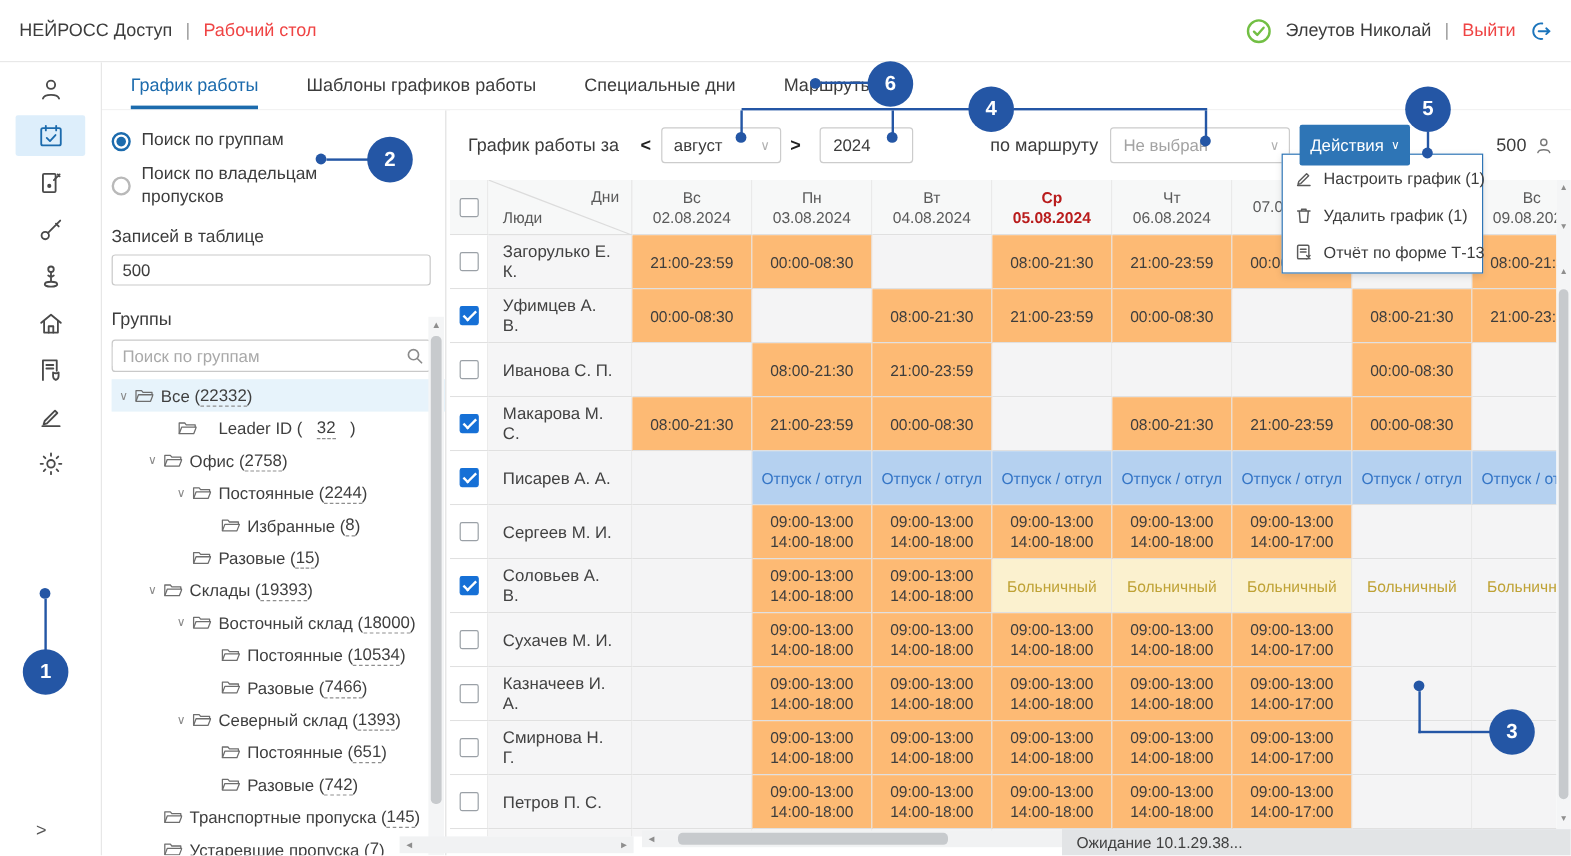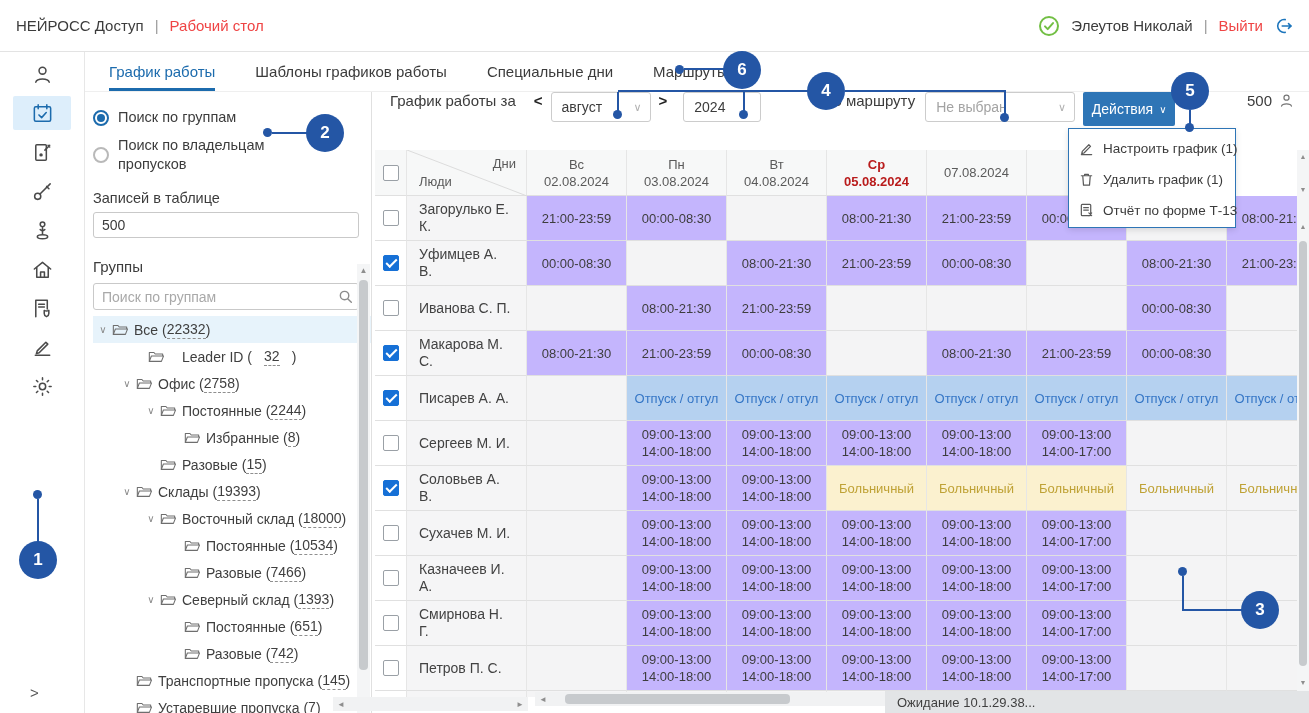--- a/index.html
+++ b/index.html
@@ -41,21 +41,21 @@
   .tree-row{height:27px;display:flex;align-items:center;font-size:14px;color:#3f3f3f;white-space:nowrap;cursor:pointer}
   .tree-row.sel{background:#e7f3fb}
   .tw{width:16px;font-size:10px;color:#8a8a8a;text-align:center;flex:0 0 auto}
   .tf{margin:0 6px 0 1px;color:#6e6e6e;display:flex;flex:0 0 auto}
   .cnt{border-bottom:1px dashed #8f8f8f;padding-bottom:1px}
   .pv{position:absolute;right:1px;top:172px;width:13px;bottom:0;background:#f4f5f6}
   .pv .ar{display:block;text-align:center;font-size:8px;color:#8e8e8e;line-height:14px}
   .pv-thumb{position:absolute;left:2px;top:16px;width:9px;height:390px;background:#c7cacd;border-radius:4px}
   
   .content{position:absolute;left:375px;top:92px;width:934px;height:621px;background:#fff}
-  .toolbar{position:relative;height:58px;display:flex;align-items:flex-start;padding-left:15px;font-size:15px}
+  .toolbar{position:relative;height:58px;display:flex;align-items:center;padding-left:15px;font-size:15px}
   .t-title{margin-right:10px;white-space:nowrap}
   .navarrow{font-weight:bold;color:#222;margin:0 8px;cursor:pointer;font-size:15px}
   .selbox{width:100px;height:30px;border:1px solid #ccc;border-radius:3px;display:flex;align-items:center;padding:0 8px 0 10px;cursor:pointer}
   .selbox .sv{flex:1;font-size:14px;color:#3c3c3c}
   .caret{color:#b0b0b0;font-size:11px}
   .yearbox{width:78px;height:30px;border:1px solid #ccc;border-radius:3px;font-family:"Liberation Sans",sans-serif;font-size:14px;padding:0 10px;color:#3c3c3c;margin:0 8px}
   .r-label{margin:0 10px 0 56px;white-space:nowrap}
   .routebox{width:150px;height:30px;border:1px solid #ccc;border-radius:3px;display:flex;align-items:center;padding:0 8px 0 10px;cursor:pointer}
   .routebox .sv{flex:1;font-size:14px;color:#a3a3a3}
   .actions-btn{position:relative;z-index:60;margin-left:8px;width:92px;height:34px;background:#2e75b6;color:#fff;border:none;border-radius:2px;font-family:"Liberation Sans",sans-serif;font-size:14px;cursor:pointer;display:flex;align-items:center;justify-content:center;gap:6px}
@@ -63,21 +63,21 @@
   .pcount{margin-left:auto;display:flex;align-items:center;gap:6px;padding-right:14px;font-size:15px;color:#3c3c3c}
   .pcount svg{color:#777}
   
   .tablewrap{position:absolute;left:0;top:58px;width:922px;height:547px;overflow:hidden}
   .trow{display:flex;width:952px;height:45px}
   .trow.thead{height:46px}
   .cell{border-right:1px solid #e6e6e6;border-bottom:1px solid #e0e0e0;display:flex;align-items:center;justify-content:center;background:#f4f4f5;white-space:nowrap}
   .col-check{width:32px;flex:0 0 auto;background:#fff}
   .col-name{width:120px;flex:0 0 auto;background:#f5f5f6;justify-content:flex-start;padding:0 12px;font-size:14px;color:#424242;line-height:17px;white-space:normal}
   .col-day{width:100px;flex:0 0 auto;flex-direction:column;font-size:13px;color:#3d3d3d}
-  .col-day.filled{background:#c4b5fd}
+  .col-day.filled{background:#fdba74}
   .thead .cell{background:#f7f8f8;color:#5a5a5a}
   .thead .dow{font-size:13px;line-height:17px}
   .thead .date{font-size:13px;line-height:17px}
   .thead .today{color:#b91c1c;font-weight:bold}
   .l{line-height:17px}
   .vac{background:#b5d1f0;color:#3576c6}
   .sick{background:#fbf1cf;color:#bfa235}
   .sickp{color:#bfa235}
   .cbx{width:16px;height:16px;border:1.5px solid #9aa0a6;border-radius:2px;background:#fff;cursor:pointer}
   .cbx.checked{background:#1670d6;border-color:#1670d6}
@@ -463,20 +463,24 @@
         </div>
         <div class="cell col-day">
           <div class="dow">Вт</div>
           <div class="date">04.08.2024</div>
         </div>
         <div class="cell col-day today">
           <div class="dow">Ср</div>
           <div class="date">05.08.2024</div>
         </div>
         <div class="cell col-day">
+          <div class="dow">Чт</div>
+          <div class="date">06.08.2024</div>
+        </div>
+        <div class="cell col-day">
           <div class="dow"></div>
           <div class="date">07.08.2024</div>
         </div>
         <div class="cell col-day">
           <div class="dow"></div>
           <div class="date"></div>
         </div>
         <div class="cell col-day">
           <div class="dow">Вс</div>
           <div class="date">09.08.2024</div>

